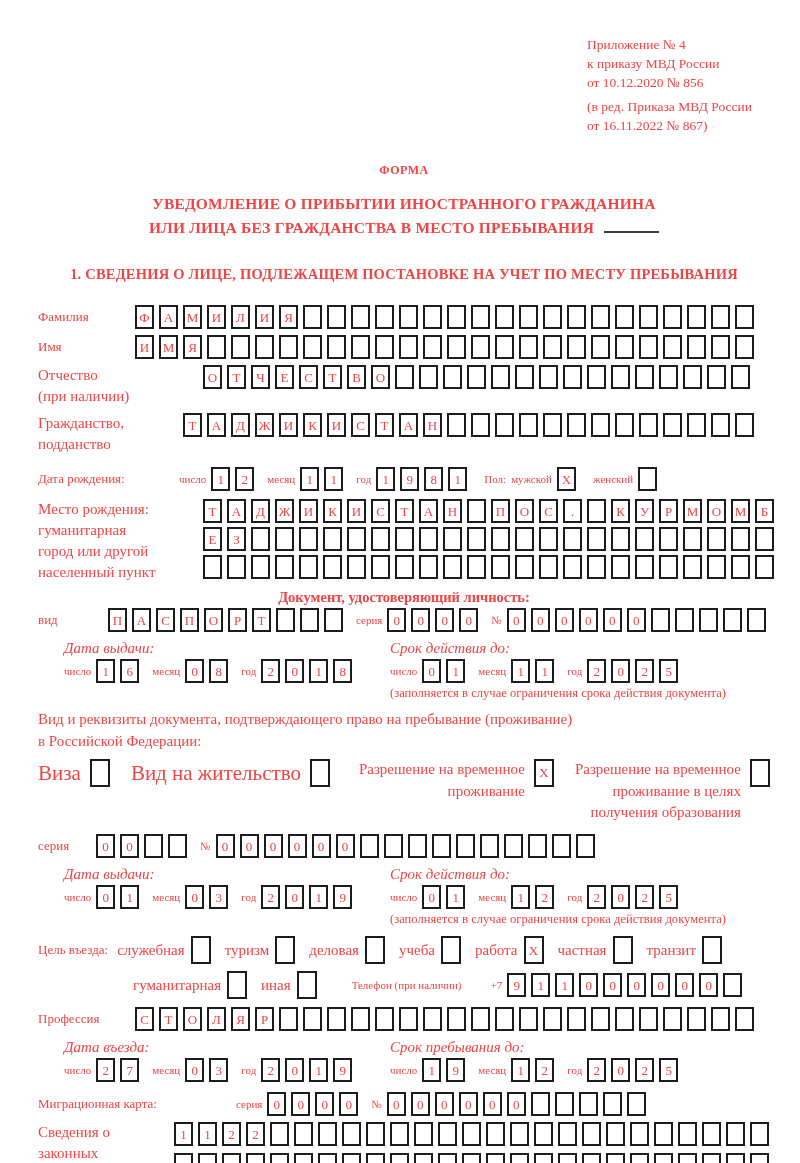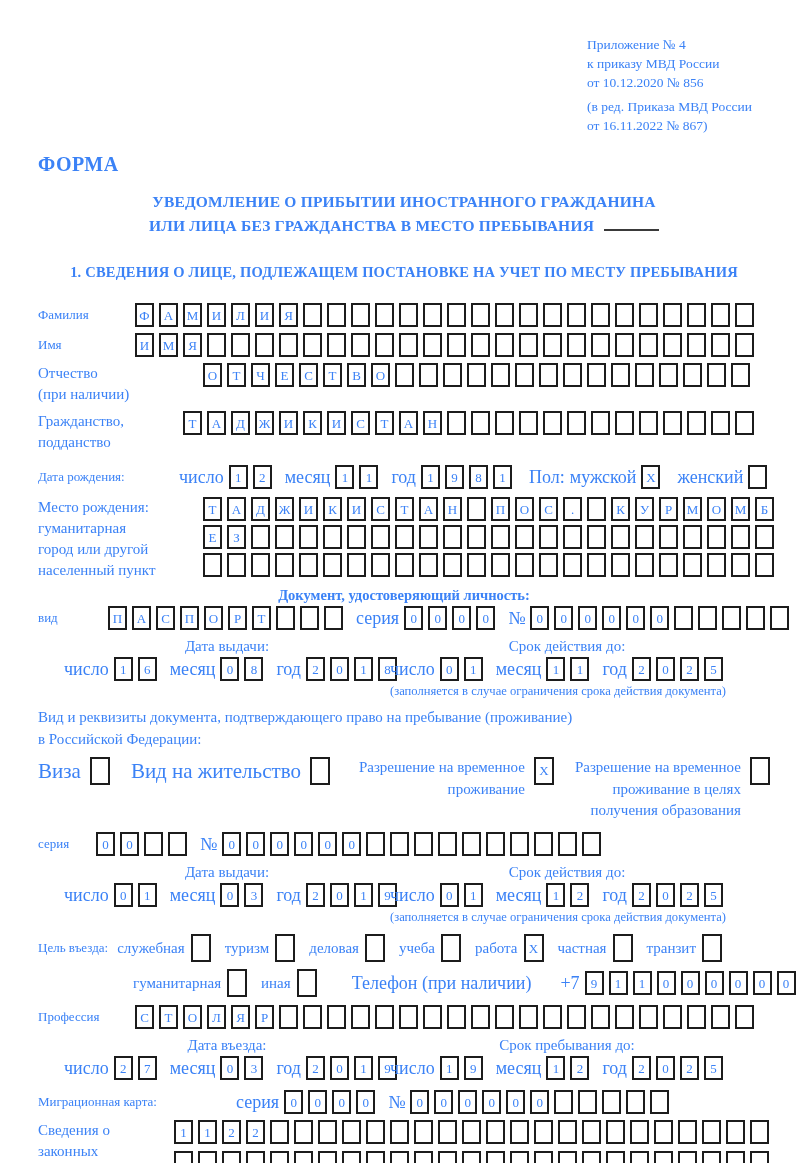--- a/index.html
+++ b/index.html
@@ -1,24 +1,24 @@
 <!DOCTYPE html>
 <html><head>
 <meta charset="utf-8">
 <style>
   html,body{margin:0;padding:0;background:#e8e8e8;}
   .page{
     width:800px;height:1163px;background:#ffffff;margin:0 auto;
-    font-family:"Liberation Serif", serif;color:#3b82f6;
+    font-family:"Liberation Serif", serif;color:#ef4444;
     box-sizing:border-box;padding:36px 30px 0 38px;overflow:hidden;
   }
   
   .hdr{margin-left:549px;width:200px;font-size:13.5px;line-height:1.4;}
   .hdr .g2{margin-top:5px;}
-  .forma{text-align:left;font-weight:bold;font-size:20px;margin-top:18px;letter-spacing:.5px;}
+  .forma{text-align:center;font-weight:bold;font-size:12px;margin-top:28px;letter-spacing:.5px;}
   .title{text-align:center;font-weight:bold;font-size:15.5px;line-height:1.55;margin-top:14px;letter-spacing:.2px;}
   .blank{display:inline-block;width:55px;height:12px;border-bottom:2px solid #3a3a3a;margin-left:10px;}
   .sec{font-weight:bold;font-size:14.5px;text-align:center;margin-top:26px;letter-spacing:.2px;white-space:nowrap;}
   
   .row{display:flex;align-items:flex-start;margin-top:6px;}
   .lbl{font-size:13px;flex:none;line-height:24px;}
   .lbl2{font-size:15px;flex:none;line-height:21px;}
   .cells{display:flex;flex:none;flex-wrap:nowrap;}
   .cell{
     flex:none;width:15px;height:20px;border:2px solid #1c1c1c;margin-right:5px;
@@ -27,26 +27,26 @@
   }
   .big .cell{height:24px;width:16px;}
   .w-name{width:97px;}
   .w-pat{width:165px;}
   .w-cit{width:145px;}
   .w-bpl{width:165px;}
   .w-vid{width:70px;}
   .stack .crow{margin-bottom:4px;}
   .gap8{margin-left:8px;}  .gap12{margin-left:12px;}  .gap16{margin-left:16px;}
   .gap24{margin-left:24px;}  .gap30{margin-left:30px;}
-  .dlbl{font-size:18px;margin-right:5px;flex:none;}
+  .dlbl{font-size:11px;margin-right:5px;flex:none;}
   
   .dates-row{display:flex;margin-top:8px;}
   .dcol-l{width:352px;flex:none;padding-left:26px;box-sizing:border-box;}
   .dcol-r{flex:none;width:354px;}
-  .dtitle{text-align:center;font-size:15px;margin-bottom:2px;}
+  .dtitle{font-size:15px;margin-bottom:2px;font-style:italic;}
   .dnote{font-size:12.6px;margin-top:3px;white-space:nowrap;}
   .dg{display:flex;align-items:center;}
   
   .doc-head{text-align:center;font-weight:bold;font-size:14.5px;margin-top:6px;}
   .intro{font-size:15px;margin-top:8px;line-height:1.45;}
   
   .opts-row{margin-top:6px;align-items:flex-start;}
   .ropt{display:flex;align-items:flex-start;flex:none;}
   .olbl{font-size:21px;line-height:28px;margin-right:9px;}
   .olbl-m{font-size:15px;text-align:right;line-height:1.45;margin-right:9px;}

